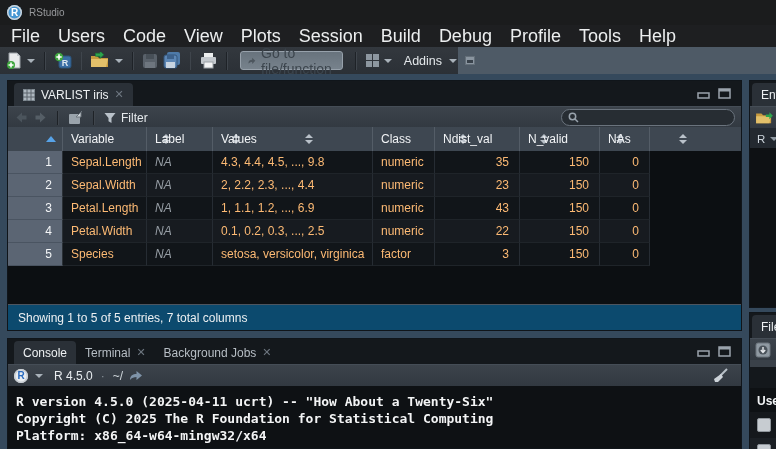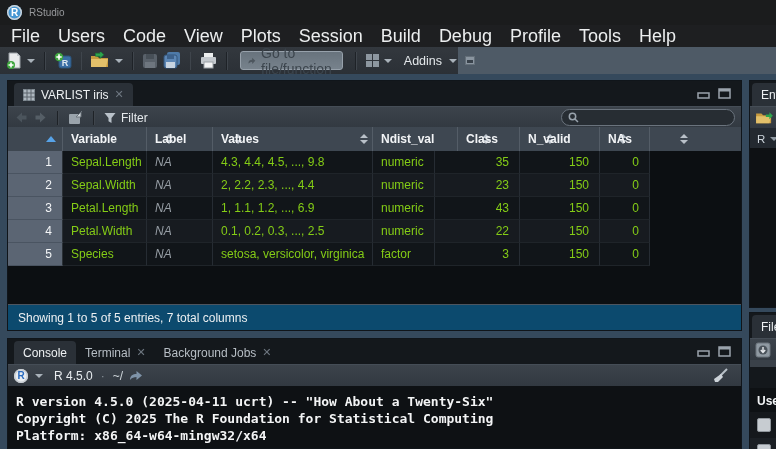--- a/index.html
+++ b/index.html
@@ -35,25 +35,25 @@
   .pane{position:absolute;background:#14181c;border:1px solid #10151a;box-sizing:border-box;}
   .tabstrip{position:relative;height:25px;background:#14181c;display:flex;align-items:flex-end;}
   .tab{height:23px;display:flex;align-items:center;gap:6px;padding:0 9px;font-size:12px;color:#b7bec5;border-radius:4px 4px 0 0;justify-content:space-between;}
   .tab.active{background:#2a3037;color:#eef1f3;}
   .tab .x{color:#6e7781;font-size:11px;line-height:11px;}
   .winbtns{position:absolute;right:10px;top:7px;display:flex;gap:8px;}
   .pane-toolbar{height:21px;background:linear-gradient(#3c434b,#323941);display:flex;align-items:center;padding:0 6px;gap:6px;border-top:1px solid #454d56;}
   
   .table-wrap{position:absolute;left:0;top:46px;right:0;bottom:25px;background:#0c0f12;overflow:hidden;}
   .thead{display:flex;height:24px;background:#3e4751;}
-  .th{display:flex;align-items:center;justify-content:space-between;box-sizing:border-box;
-      border-right:1px solid #545d67;padding:0 4px 0 8px;font-weight:bold;font-size:12px;color:#f2f4f6;gap:44px;}
+  .th{display:flex;align-items:center;box-sizing:border-box;
+      border-right:1px solid #545d67;padding:0 4px 0 8px;font-weight:normal;font-size:12px;color:#f2f4f6;gap:44px;}
   .tr{display:flex;height:23px;}
   .td{box-sizing:border-box;border-right:1px solid #262c33;border-bottom:1px solid #1f2429;
-      font-size:12px;color:#84cc16;display:flex;align-items:center;padding:0 8px;white-space:nowrap;overflow:hidden;}
+      font-size:12px;color:#fdba74;display:flex;align-items:center;padding:0 8px;white-space:nowrap;overflow:hidden;}
   .tr.odd .td{background:#111519;}
   .tr.even .td{background:#171b20;}
   .td.rownum{background:#5b6573 !important;border-bottom:1px solid #4a5461;border-right:1px solid #2a3036;
       justify-content:flex-end;padding-right:10px;color:#f4f6f8;}
   .td.num{justify-content:flex-end;padding-right:10px;}
   .td.na{font-style:italic;color:#979ea5;}
   .c0{width:55px;} .c1{width:84px;} .c2{width:66px;} .c3{width:160px;}
   .c4{width:62px;} .c5{width:85px;} .c6{width:80px;} .c7{width:50px;}
   .sortset{display:flex;flex-direction:column;gap:2px;margin-left:4px;}
   .sortset i{display:block;width:0;height:0;border-left:4px solid transparent;border-right:4px solid transparent;}
@@ -257,29 +257,29 @@
               <i class="dn"></i>
             </span>
           </div>
           <div class="th c3">
             <span>Values</span>
             <span class="sortset">
               <i class="up"></i>
               <i class="dn"></i>
             </span>
           </div>
+          <div class="th c4">
+            <span>Class</span>
+            <span class="sortset">
+              <i class="up"></i>
+              <i class="dn"></i>
+            </span>
+          </div>
           <div class="th c5">
             <span>Ndist_val</span>
-            <span class="sortset">
-              <i class="up"></i>
-              <i class="dn"></i>
-            </span>
-          </div>
-          <div class="th c4">
-            <span>Class</span>
             <span class="sortset">
               <i class="up"></i>
               <i class="dn"></i>
             </span>
           </div>
           <div class="th c6">
             <span>N_valid</span>
             <span class="sortset">
               <i class="up"></i>
               <i class="dn"></i>

